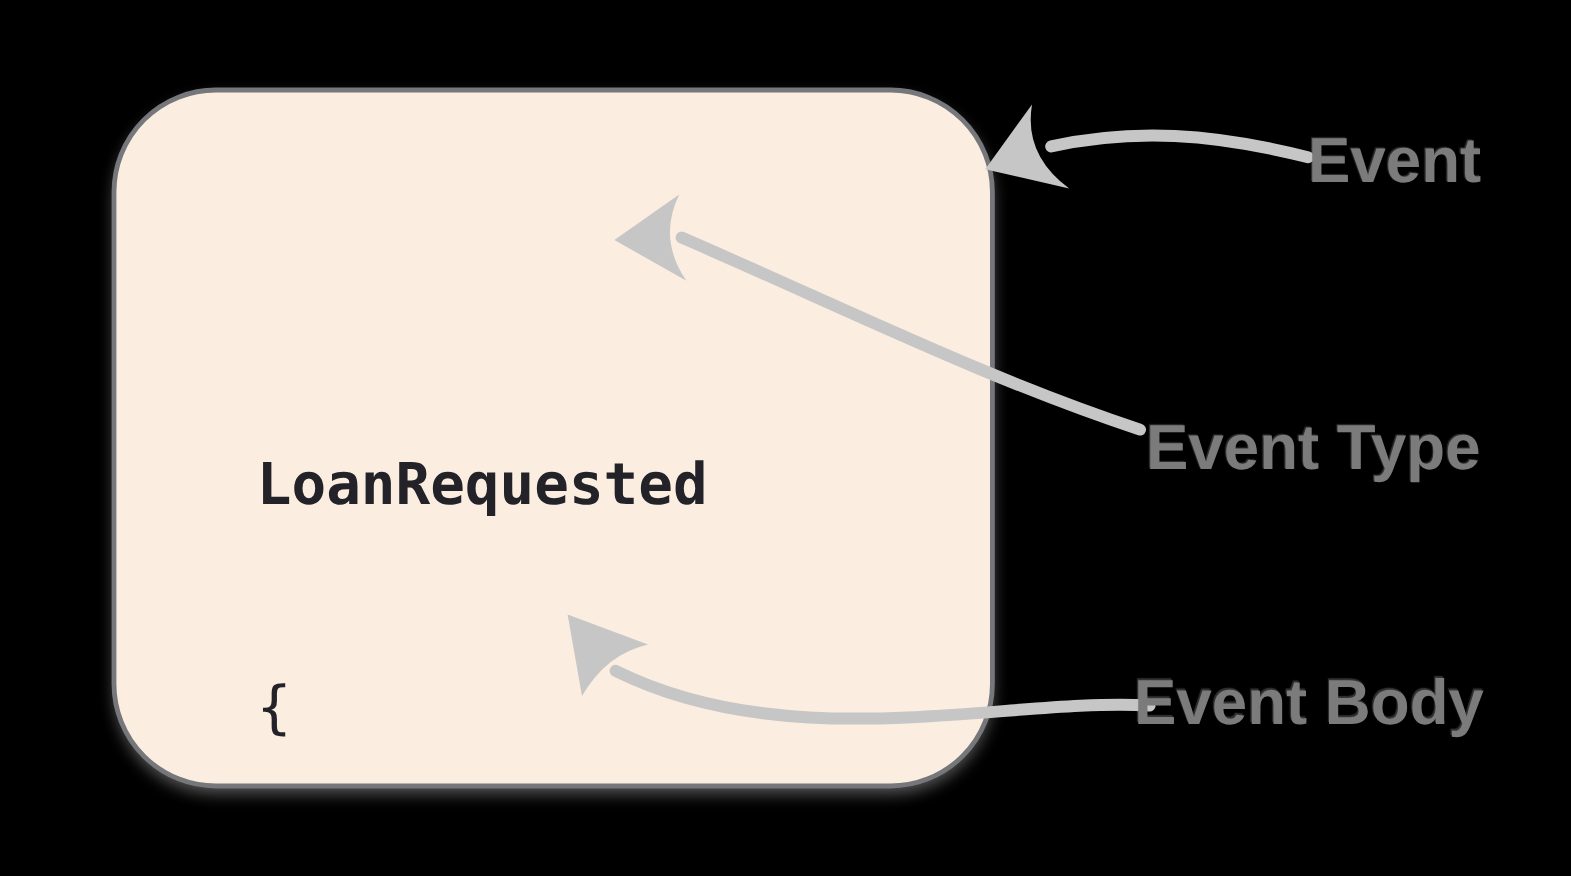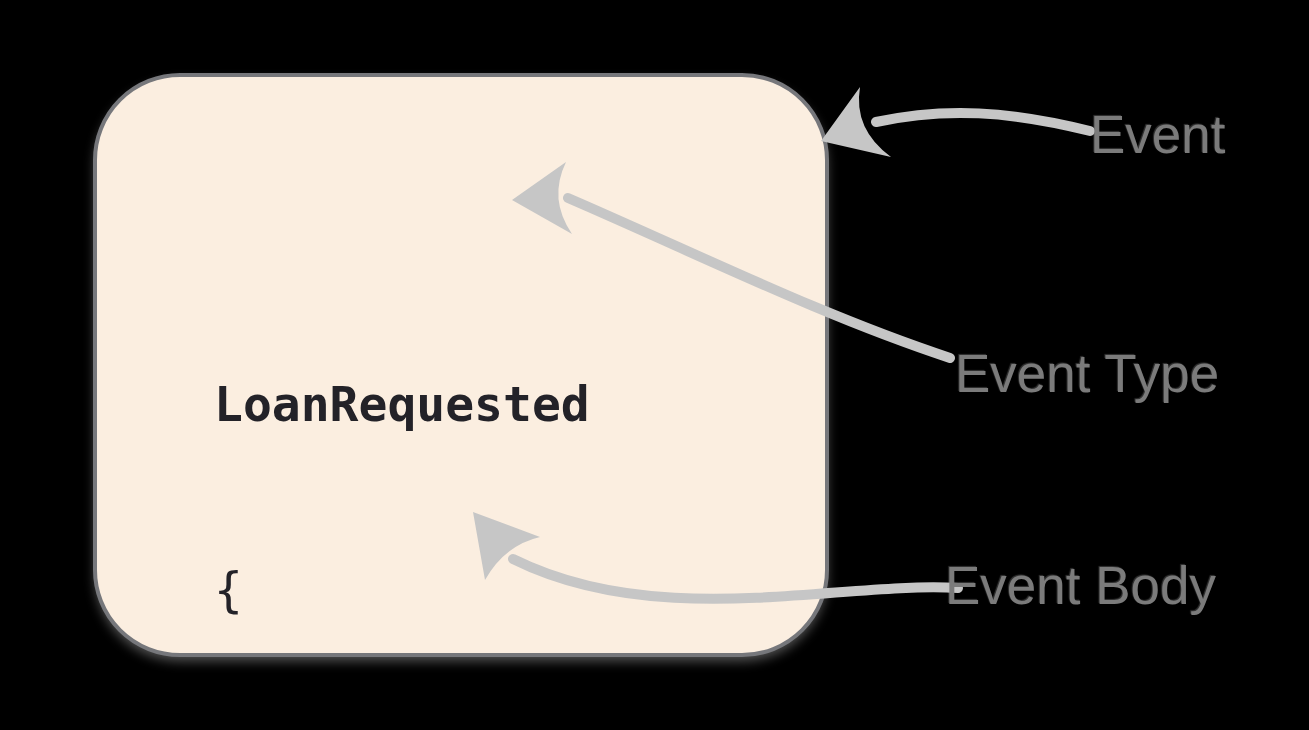--- a/index.html
+++ b/index.html
@@ -53,20 +53,21 @@
     height: 730px;
     pointer-events: none;
   }
   .label {
     position: absolute;
     font-size: 53px;
     line-height: 53px;
     color: #7b7b7b;
     white-space: nowrap;
     text-shadow: -1px -1px 1px rgba(190,190,190,0.28);
+    font-weight: bold;
   }
   .label-event      { left: 1090px; top: 108px; }
   .label-event-type { left: 955px;  top: 331px; margin-top: 16px; }
   .label-event-body { left: 945px;  top: 559px; text-align: right; }
 </style>
 </head>
 <body>
 
 <div class="canvas">
 

